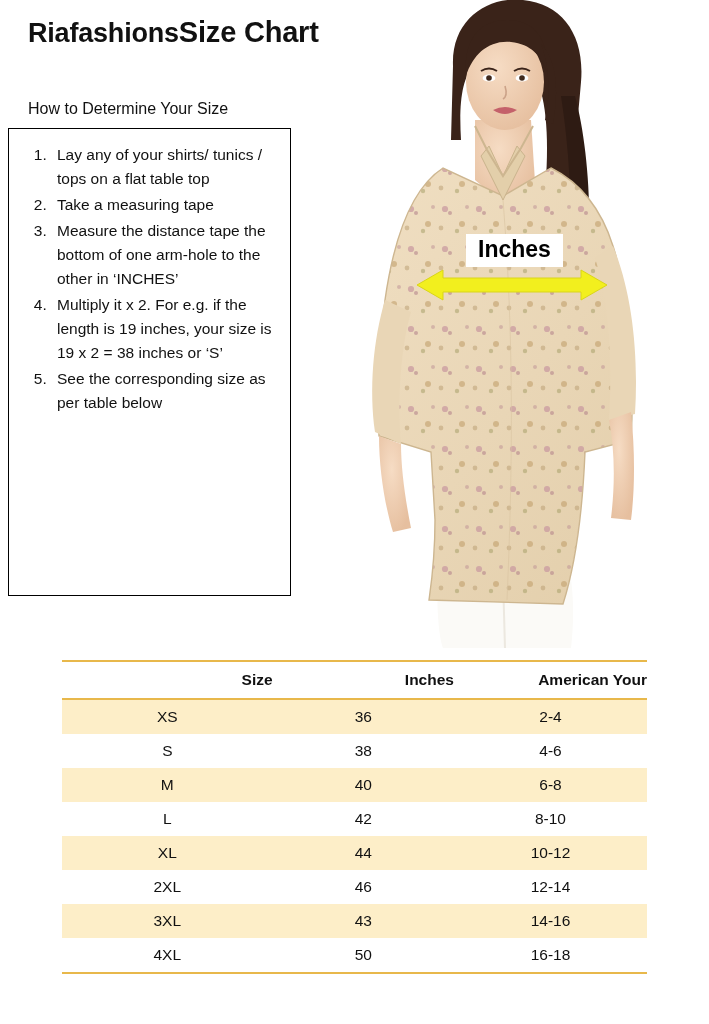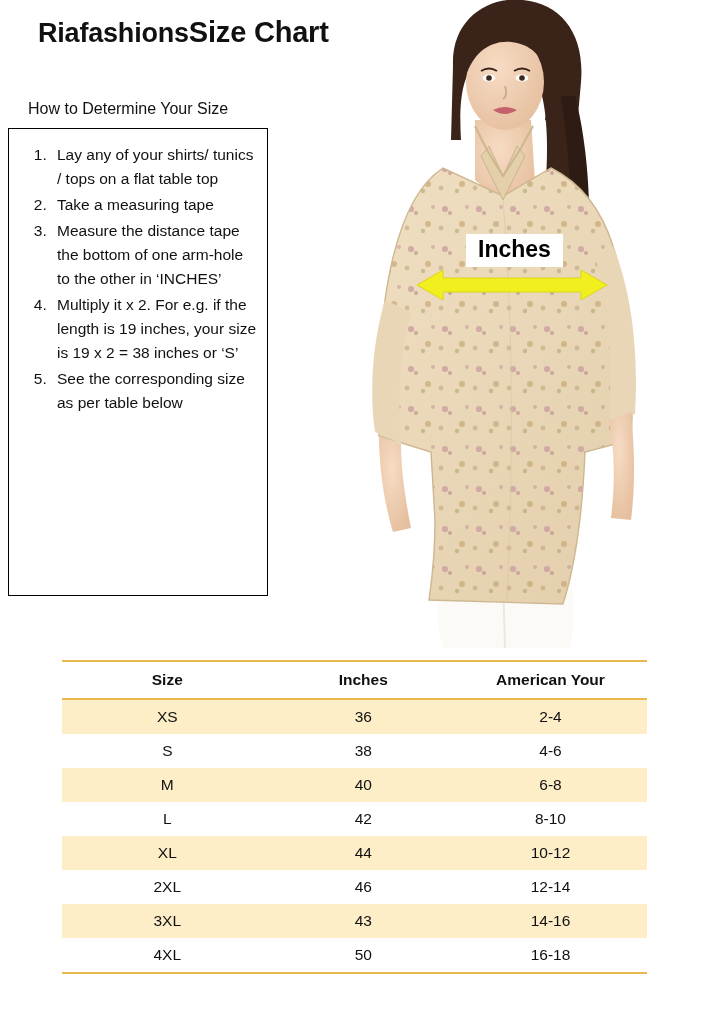--- a/index.html
+++ b/index.html
@@ -12,21 +12,21 @@
     background: #ffffff;
     font-family: "Liberation Sans", sans-serif;
     color: #111111;
     position: relative;
     overflow: hidden;
   }
 
   
   #header {
     position: absolute;
-    left: 38px;
+    left: 28px;
     top: 16px;
     display: flex;
     align-items: baseline;
   }
   #brand-title {
     font-size: 27px;
     font-weight: bold;
     letter-spacing: -0.2px;
   }
   #chart-title {
@@ -42,21 +42,21 @@
     font-size: 16px;
     color: #111;
     text-align: center;
   }
 
   
   #instructions-box {
     position: absolute;
     left: 8px;
     top: 128px;
-    width: 260px;
+    width: 283px;
     height: 468px;
     border: 1.5px solid #000;
     background: #fff;
     box-sizing: border-box;
     padding: 14px 10px 10px 8px;
   }
   ol.steps {
     margin: 0;
     padding: 0 0 0 34px;
     list-style: decimal;
@@ -104,21 +104,21 @@
     position: absolute;
     left: 62px;
     top: 660px;
     width: 585px;
     border-collapse: collapse;
     font-size: 15.5px;
   }
   #size-table th {
     font-weight: bold;
     padding: 9px 0 9px 0;
-    text-align: center;
+    text-align: right;
     border-top: 2px solid #e8b84b;
     border-bottom: 2px solid #e8b84b;
     background: #ffffff;
   }
   #size-table td {
     text-align: center;
     padding: 8px 0 8px 0;
     border: none;
   }
   #size-table tbody tr.alt td {

